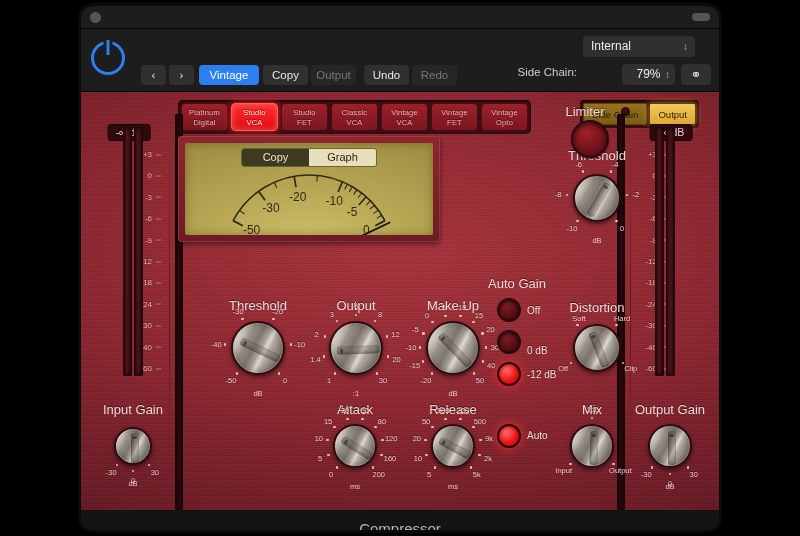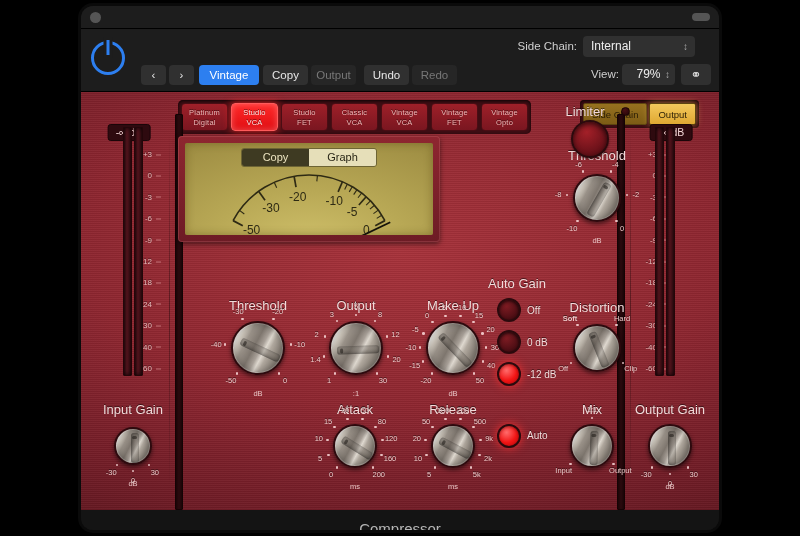--- a/index.html
+++ b/index.html
@@ -39,21 +39,21 @@
         text-align:center;box-sizing:border-box;}
   .hbtn.dim{color:#777;background:#262626;}
   .hbtn.on{background:#2d7ff0;color:#fff;}
   #arrowL{left:60px;width:25px;}
   #arrowR{left:88px;width:25px;}
   #bCompare{left:118px;width:60px;}
   #bCopy{left:182px;width:45px;}
   #bPaste{left:230px;width:45px;}
   #bUndo{left:283px;width:45px;}
   #bRedo{left:331px;width:45px;}
-  .hlabel{position:absolute;color:#cfcfcf;font-size:11.5px;}
+  .hlabel{position:absolute;color:#cfcfcf;font-size:11.5px;margin-top:26px;}
   #scLabel{right:142px;top:11px;}
   #scSel{position:absolute;right:24px;top:7px;width:112px;height:21px;
          background:#303030;border-radius:4px;color:#eee;font-size:12px;
          line-height:21px;padding-left:8px;box-sizing:border-box;}
   #scSel .ud{position:absolute;right:7px;top:0;font-size:10px;color:#aaa;}
   #viewLabel{right:100px;top:39px;}
   #viewSel{position:absolute;right:44px;top:35px;width:53px;height:21px;
          background:#303030;border-radius:4px;color:#eee;font-size:12px;
          line-height:21px;text-align:center;box-sizing:border-box;}
   #viewSel .ud{position:absolute;right:5px;top:0;font-size:10px;color:#aaa;}
@@ -511,21 +511,21 @@
               <i></i>
             </div>
           </div>
           <div class="kunit" style="top: 88px;">dB</div>
         </div>
         <div class="knobwrap" style="left: 470px; top: 208px; width: 92px; height: 88px;">
           <div class="klabel">Distortion</div>
           <div class="kdot" style="left: 18.7692px; top: 61.75px;"></div>
           <div class="ktick" style="left: 12.225px; top: 67.5px;">Off</div>
           <div class="kdot" style="left: 25.4664px; top: 23.7687px;"></div>
-          <div class="ktick" style="left: 19px; top: 18.1243px; font-weight: bold;">Soft</div>
+          <div class="ktick" style="left: 28px; top: 18.1243px;">Soft</div>
           <div class="kdot" style="left: 64.0336px; top: 23.7687px;"></div>
           <div class="ktick" style="left: 71.0687px; top: 18.1243px;">Hard</div>
           <div class="kdot" style="left: 70.7308px; top: 61.75px;"></div>
           <div class="ktick" style="left: 79.775px; top: 67.5px;">Clip</div>
           <div class="knob" style="left: 22px; top: 24px; width: 48px; height: 48px;">
             <div class="kptr" style="height: 37.2px; left: 20px; top: 5.4px; transform: rotate(-22deg);">
               <i></i>
             </div>
           </div>
         </div>
@@ -558,21 +558,21 @@
           </div>
           <div class="kunit" style="top: 80px;">dB</div>
         </div>
       </div>
 
     <div class="lamprow" id="autoGain" style="left:400px;top:184px;width:90px;height:110px;">
       <div class="klabel" style="left:36px;top:0;">Auto Gain</div>
     <div class="lamp" style="left: 16px; top: 22px;"></div>
         <div class="lamplbl" style="left: 46px; top: 34px;">Off</div>
         <div class="lamp" style="left: 16px; top: 54px;"></div>
-        <div class="lamplbl" style="left: 46px; top: 66px;">0 dB</div>
+        <div class="lamplbl" style="left: 46px; top: 74px;">0 dB</div>
         <div class="lamp on" style="left: 16px; top: 86px;"></div>
         <div class="lamplbl" style="left: 46px; top: 98px;">-12 dB</div>
       </div>
 
     <div class="lamprow" id="autoRel" style="left:400px;top:330px;width:90px;height:34px;">
         <div class="lamp on" style="left: 16px; top: 2px;"></div>
         <div class="lamplbl" style="left: 46px; top: 13px;">Auto</div>
       </div>
 
     <div class="lamprow" id="limiterGrp" style="left:472px;top:8px;width:86px;height:60px;">

